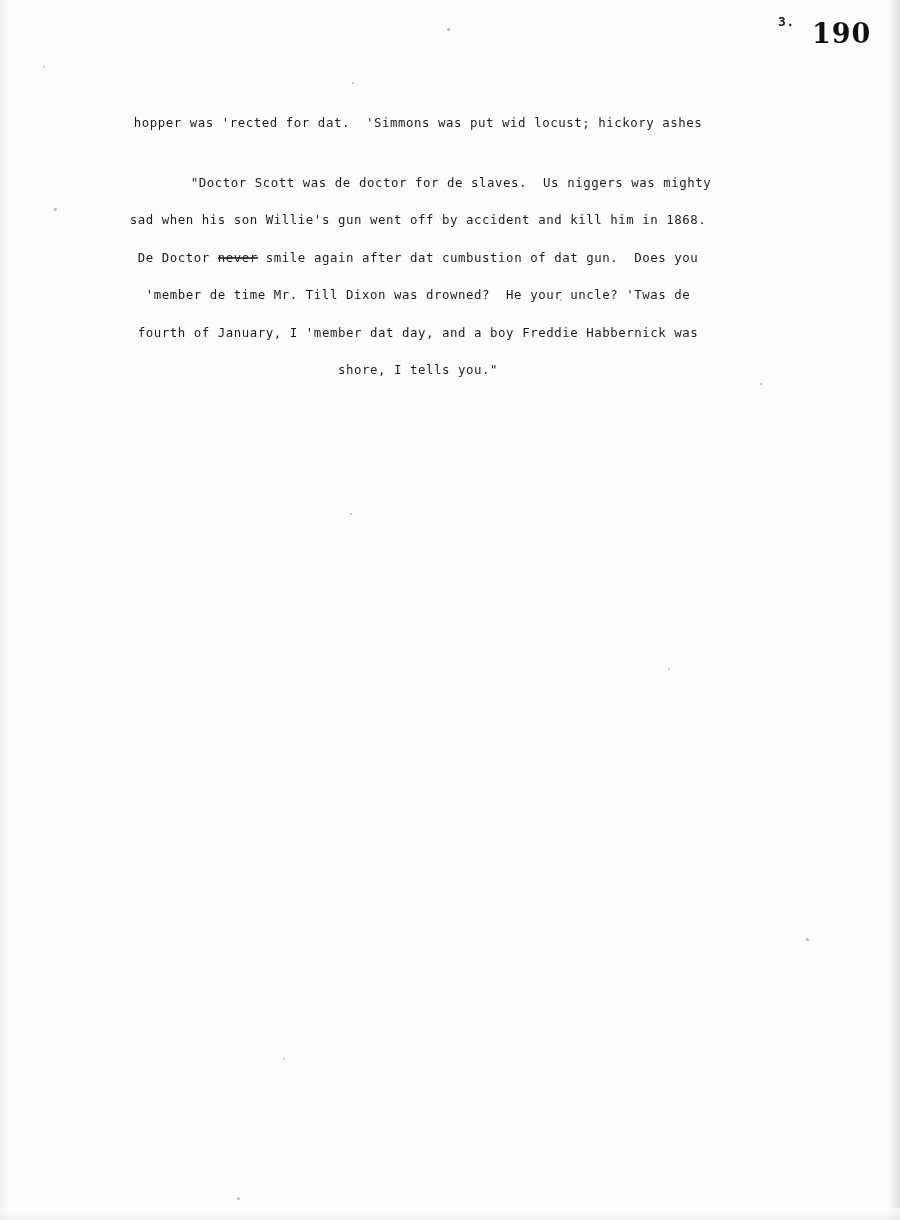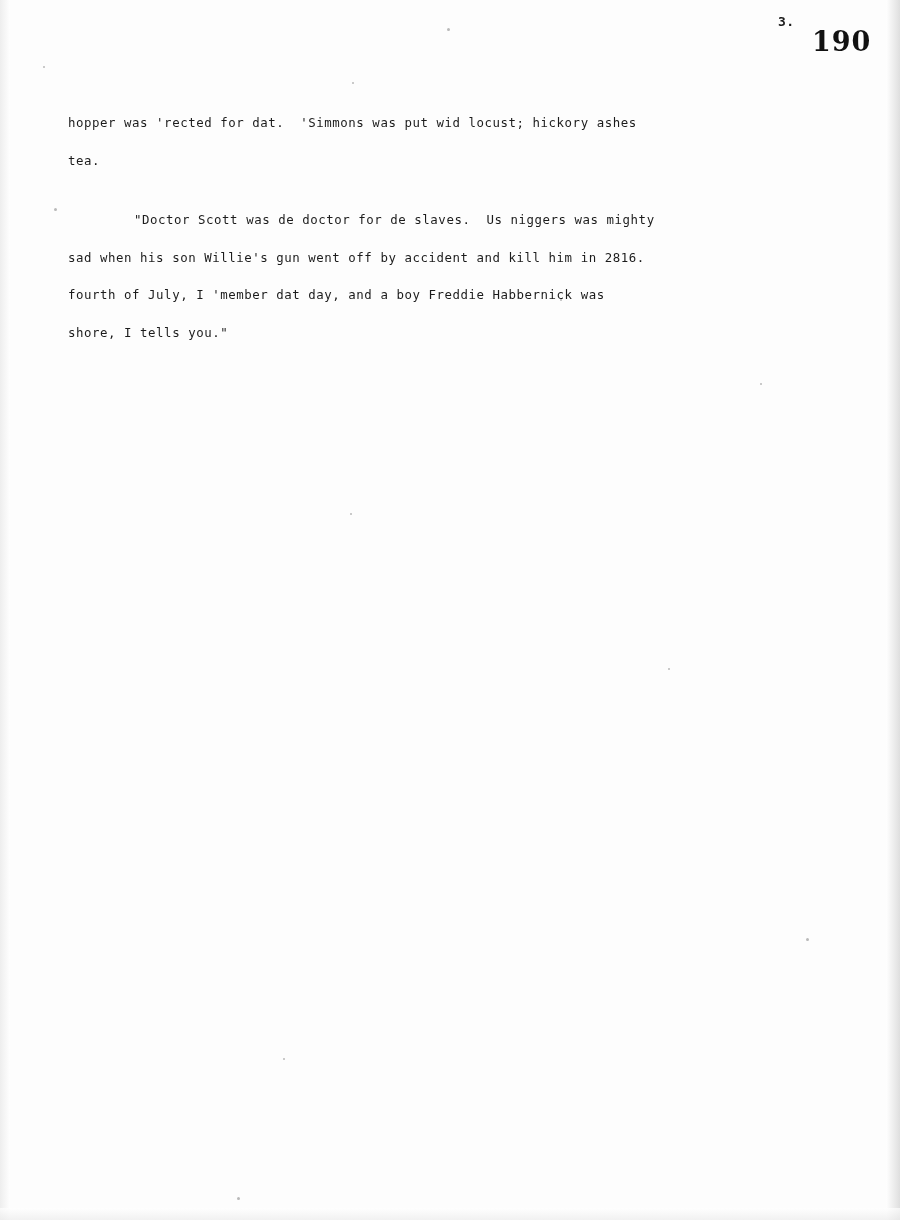--- a/index.html
+++ b/index.html
@@ -58,32 +58,32 @@
 
   .page-number-large {
     position: absolute;
     top: 18px;
     left: 812px;
     font-family: "DejaVu Serif", serif;
     font-size: 27px;
     font-weight: 700;
     color: #111111;
     letter-spacing: 1px;
-    margin-top: 8px;
   }
 
   .body-text {
     position: absolute;
     top: 104px;
     left: 68px;
     width: 700px;
   }
 
   .para {
     margin: 0 0 0 0;
+    text-align: center;
   }
   .para + .para {
     margin-top: 22px;
   }
 
   .line {
     font-family: "DejaVu Sans Mono", monospace;
     font-size: 12.4px;
     line-height: 37.5px;
     letter-spacing: 0.55px;
@@ -137,24 +137,25 @@
   <div class="speck" style="left:760px;top:383px;width:2px;height:2px;"></div>
 
   <div class="page-number-small">3.</div>
 
   <div class="page-number-large">190</div>
 
   <div class="body-text">
 
     <div class="para">
       <div class="line">hopper was 'rected for dat.  'Simmons was put wid locust; hickory ashes</div>
-      <div class="line">tea.</div>
     </div>
 
     <div class="para">
       <div class="line indent">"Doctor Scott was de doctor for de slaves.  Us niggers was mighty</div>
-      <div class="line">sad when his son Willie's gun went off by accident and kill him in 2816.</div>
-      <div class="line">fourth of July, I 'member dat day, and a boy Freddie Habbernick was</div>
+      <div class="line">sad when his son Willie's gun went off by accident and kill him in 1868.</div>
+      <div class="line"><span>De Doctor </span><span class="strike-over">never</span><span> smile again after dat cumbustion of dat gun.  Does you</span></div>
+      <div class="line">'member de time Mr. Till Dixon was drowned?  He your uncle? 'Twas de</div>
+      <div class="line">fourth of January, I 'member dat day, and a boy Freddie Habbernick was</div>
       <div class="line">shore, I tells you."</div>
     </div>
 
   </div>
 </div>
 
 </body></html>

